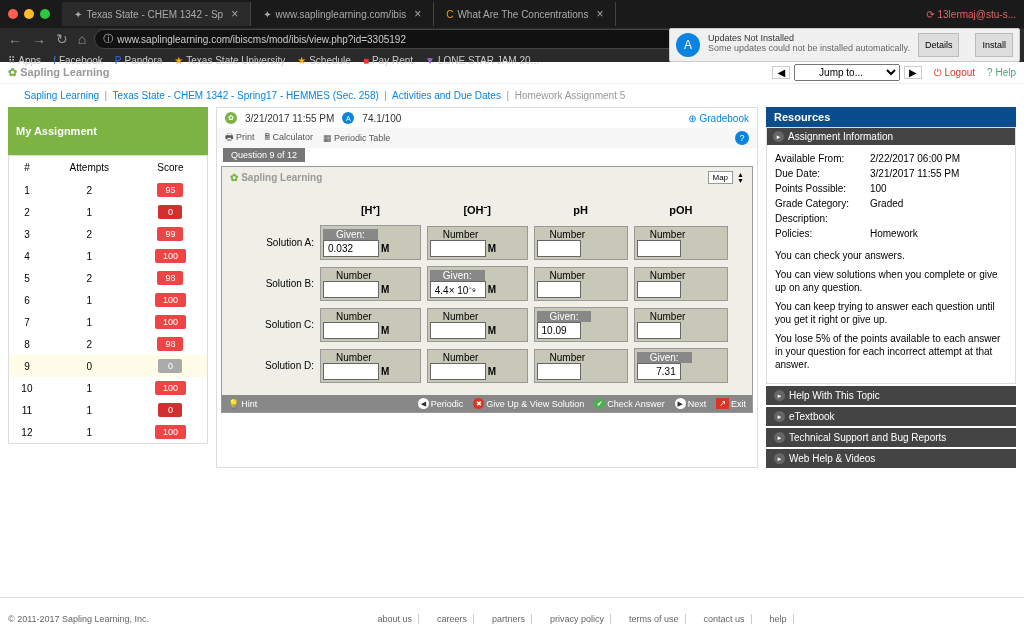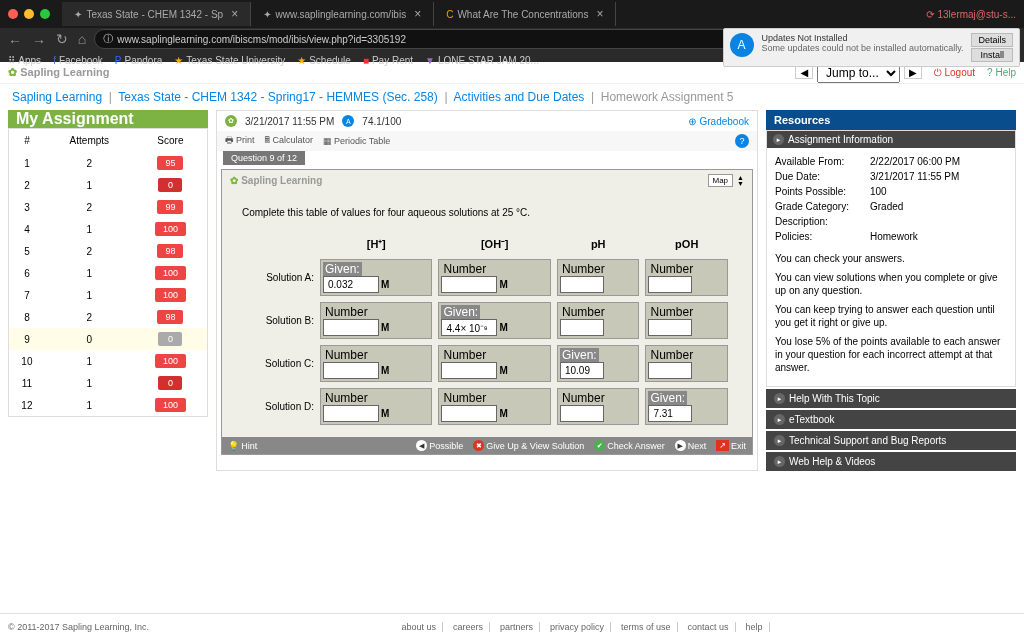--- a/index.html
+++ b/index.html
@@ -13,36 +13,36 @@
 .tab.active{background:#2a2a2a}
 .tab-close{font-size:12px;margin-left:4px}
 .user-info{margin-left:auto;margin-right:8px;color:#d66;font-size:10px}
 .url-bar{display:flex;align-items:center;height:22px;padding:0 8px;gap:8px}
 .nav-icons{display:flex;gap:10px;color:#999;font-size:14px}
 .url-input{flex:1;background:#111;border:1px solid #444;border-radius:10px;padding:2px 8px;color:#ccc;font-size:10px;display:flex;align-items:center;gap:4px}
 .bookmarks{display:flex;align-items:center;height:20px;padding:0 8px;gap:12px;font-size:10px}
 .bm{color:#ccc;display:flex;align-items:center;gap:3px}
 .notif{position:absolute;right:4px;top:28px;background:#f0f0f0;border:1px solid #ccc;padding:4px 6px;font-size:9px;color:#666;display:flex;gap:8px;border-radius:2px}
 .notif-icon{width:24px;height:24px;background:#0984e3;border-radius:50%;display:flex;align-items:center;justify-content:center;color:#fff;font-size:12px}
-.notif-btns{display:flex;flex-direction:column;gap:1px}
+.notif-btns{display:flex;flex-direction:row;gap:16px}
 .notif-btn{background:#ddd;border:1px solid #bbb;padding:1px 6px;font-size:9px}
 .header{background:#fff;height:22px;display:flex;align-items:center;padding:0 8px;border-bottom:1px solid #eee}
 .logo{color:#7cb342;font-weight:bold;font-size:11px}
 .logo span{color:#999}
 .jump-to{margin-left:auto;display:flex;align-items:center;gap:4px}
-.jump-to select{font-size:12px;padding:1px 4px}
+.jump-to select{font-size:10px;padding:1px 20px}
 .nav-btn{border:1px solid #ccc;padding:0 4px;background:#fff;font-size:10px}
 .lgt{color:#d32;margin-left:8px;font-size:10px}
 .hlp{color:#4a7;margin-left:8px;font-size:10px}
-.crumbs{padding:6px 12px;font-size:12px;color:#999}
+.crumbs{padding:6px 24px;font-size:10px;color:#999}
 .crumbs a{color:#0984e3;text-decoration:none}
 .cur{color:#999}
 .main{display:flex;gap:8px;padding:0 8px}
 .left{width:200px}
-.my-assign{background:#7cb342;color:#fff;padding:0 8px;font-size:16px;font-weight:bold}
+.my-assign{background:#7cb342;color:#fff;padding:18px 8px;font-size:11px;font-weight:bold}
 .att-table{border:1px solid #ddd}
 .att-table table{width:100%;border-collapse:collapse;font-size:10px}
 .att-table th{padding:6px 4px;text-align:center;background:#fff;font-weight:normal}
 .att-table td{padding:4px;text-align:center}
 .score-pill{display:inline-block;padding:2px 8px;border-radius:2px;color:#fff;font-size:9px;min-width:24px}
 .sp-g{background:#ef4444}.sp-r{background:#d32f2f}.sp-y{background:#aaa}
 .row-hi{background:#fffde7}
 .center{flex:1;border:1px solid #ddd}
 .c-top{display:flex;align-items:center;padding:4px 8px;gap:8px;font-size:10px}
 .c-top .due{color:#333}
@@ -58,21 +58,21 @@
 .q-head .sl span{color:#999}
 .map-btn{margin-left:auto;border:1px solid #999;padding:1px 4px;background:#fff;font-size:8px}
 .arrows{display:flex;flex-direction:column;font-size:7px;line-height:6px}
 .q-body{padding:8px 20px}
 .instr{font-size:10px;margin:8px 0 12px}
 .sol-table{width:100%}
 .sol-table th{font-size:11px;font-weight:bold;padding:4px 2px;text-align:center}
 .sol-table td{padding:2px}
 .sol-label{font-size:10px;text-align:right;padding-right:8px;width:72px}
 .cell{border:1px solid #999;background:#c8c8b8;padding:2px;position:relative}
-.cell-lab{font-size:12px;padding:0 2px}
+.cell-lab{font-size:10px;padding:0 13px}
 .cell-lab.gv{background:#888;color:#fff;display:inline-block}
 .cell-inner{display:flex;align-items:center;gap:2px}
 .cell-inp{border:1px solid #666;background:#fff;padding:2px 4px;font-size:10px;width:56px;height:17px}
 .unit{font-size:10px;font-weight:bold}
 .q-foot{display:flex;align-items:center;background:#888;padding:3px 6px;gap:10px;font-size:9px;color:#fff}
 .q-foot .hint{margin-right:auto;display:flex;align-items:center;gap:2px}
 .q-foot-btn{display:flex;align-items:center;gap:2px}
 .circ{width:11px;height:11px;border-radius:50%;display:inline-flex;align-items:center;justify-content:center;font-size:7px}
 .circ.gr{background:#4caf50}.circ.rd{background:#d32}.circ.wh{background:#fff;color:#333}
 .exit-ic{background:#d32;padding:1px 3px;font-size:8px}
@@ -80,21 +80,21 @@
 .res-h{background:#0a4d8c;color:#fff;padding:4px 8px;font-size:11px;font-weight:bold}
 .res-box{border:1px solid #ddd;padding:6px 8px;font-size:10px}
 .res-sub{background:#444;color:#fff;padding:3px 6px;margin:-6px -8px 6px;font-size:10px;display:flex;align-items:center;gap:4px}
 .info-row{display:flex;padding:2px 0}
 .info-row .k{width:95px}
 .policies{margin-top:8px}
 .policies p{margin:6px 0;line-height:1.3}
 .res-link{background:#444;color:#fff;padding:4px 8px;margin-top:2px;font-size:10px;display:flex;align-items:center;gap:4px}
 .res-link .o{width:11px;height:11px;background:#666;border-radius:50%;display:flex;align-items:center;justify-content:center;font-size:7px}
 .footer{position:fixed;bottom:0;left:0;right:0;background:#fff;border-top:1px solid #ddd;display:flex;align-items:center;padding:4px 8px;font-size:9px;color:#666}
-.footer .links{margin:4px auto;display:flex;gap:4px}
+.footer .links{margin:12px auto;display:flex;gap:12px}
 .footer .links span{padding:0 6px;border-right:1px solid #ccc}
 .badge-icon{width:12px;height:12px;background:#7cb342;border-radius:50%;display:inline-flex;align-items:center;justify-content:center;color:#fff;font-size:7px}
 .badge-icon.bl{background:#0984e3}
 </style>
 </head>
 <body>
 
 <div class="browser-chrome">
   <div class="tab-bar">
     <div class="dots">
@@ -278,21 +278,20 @@
     <div class="q-frame">
       <div class="q-head">
         <span class="sl">✿ <span>Sapling</span> <span>Learning</span></span>
         <span class="map-btn">Map</span>
         <span class="arrows">
             <span>▲</span>
             <span>▼</span>
           </span>
       </div>
       <div class="q-body">
-        <div class="instr">Complete this table of values for four aqueous solutions at 25 °C.</div>
         <table class="sol-table">
           <tbody>
               <tr>
             <th></th>
             <th>[H⁺]</th>
             <th>[OH⁻]</th>
             <th>pH</th>
             <th>pOH</th>
           </tr>
           <tr>
@@ -420,32 +419,32 @@
             <td>
                   <div class="cell">
                     <div class="cell-lab">Number</div>
                     <div class="cell-inner">
                       <input class="cell-inp" style="width: 44px;">
                     </div>
                   </div>
                 </td>
             <td>
                   <div class="cell"><div class="cell-lab gv">Given:</div><div class="cell-inner">
-                      <input class="cell-inp" style="width: 44px;" value="7.31">
+                      <input class="cell-inp" style="width: 44px; text-align: right;" value="7.31">
                     </div></div>
                 </td>
           </tr>
         </tbody>
           </table>
       </div>
       <div class="q-foot">
         <span class="hint">💡 <span>Hint</span></span>
         <span class="q-foot-btn">
             <span class="circ wh">◀</span> 
-            <span>Possible</span>
+            <span>Periodic</span>
           </span>
         <span class="q-foot-btn">
             <span class="circ rd">✖</span> 
             <span>Give Up &amp; View Solution</span>
           </span>
         <span class="q-foot-btn">
             <span class="circ gr">✔</span> 
             <span>Check Answer</span>
           </span>
         <span class="q-foot-btn">

